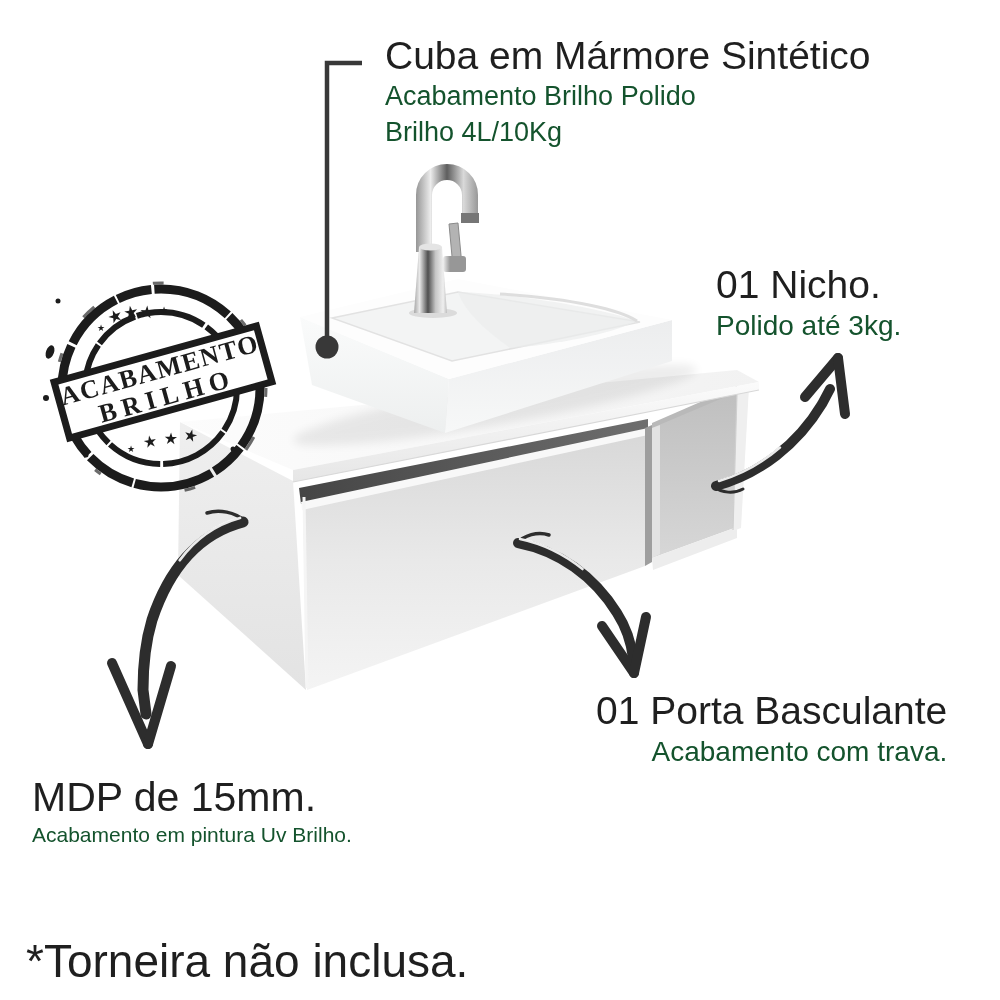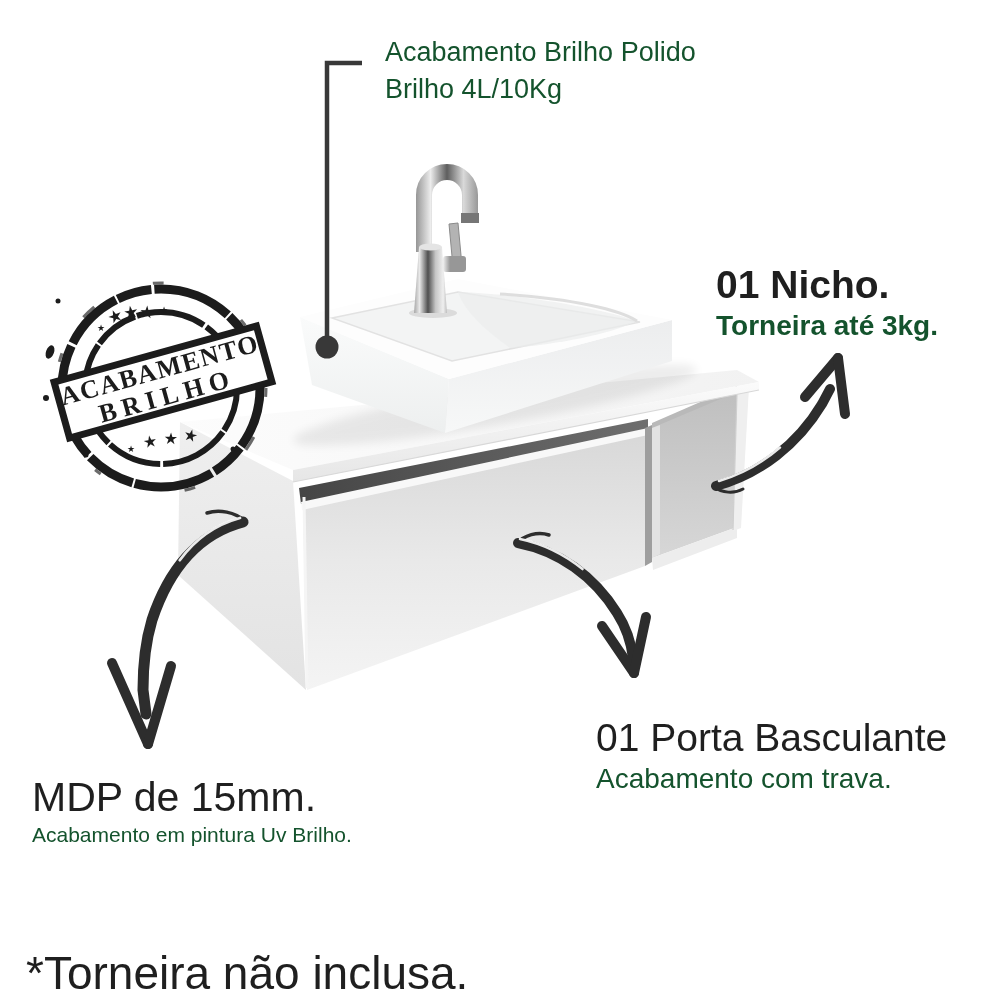--- a/index.html
+++ b/index.html
@@ -7,28 +7,28 @@
     width:1000px;height:1000px;position:relative;overflow:hidden;
     background:#ffffff;color:#1f1f1f;
     font-family:"Liberation Sans", sans-serif;
   }
   .stage{position:absolute;inset:0;}
   svg.illus{position:absolute;left:0;top:0;}
   .label{position:absolute;white-space:nowrap;}
   .label .h{font-size:39px;line-height:1.12;color:#1f1f1f;}
   .label .s{font-size:27px;line-height:1.36;color:#14532d;}
   #lbl-sink{left:385px;top:34px;}
-  #lbl-niche{left:716px;top:263px;font-weight:bold;}
+  #lbl-niche{left:716px;top:263px;}
   #lbl-niche .s{font-size:28px;}
-  #lbl-door{left:596px;top:716px;}
+  #lbl-door{left:596px;top:689px;text-align:right;}
   #lbl-door .s{font-size:28px;}
   #lbl-material{left:32px;top:775px;}
   #lbl-material .h{font-size:41px;}
   #lbl-material .s{font-size:21px;}
-  #lbl-footnote{left:26px;top:936px;font-size:46px;line-height:1.1;margin-top:12px;}
+  #lbl-footnote{left:26px;top:936px;font-size:46px;line-height:1.1;}
 </style>
 </head>
 <body>
 
 <div class="stage">
 
 <svg class="illus" width="1000" height="1000" viewBox="0 0 1000 1000">
   <defs>
     <linearGradient id="gLeft" x1="0" y1="0" x2="0" y2="1">
       <stop offset="0" stop-color="#efefef"></stop>
@@ -183,27 +183,28 @@
 
     <g transform="rotate(-15.5 163 382)">
       <rect x="58" y="353" width="210" height="58" fill="#ffffff" stroke="#1c1c1c" stroke-width="7"></rect>
       <text x="163" y="378" text-anchor="middle" fill="#1c1c1c" font-family="Liberation Serif, serif" font-weight="bold" font-size="26" letter-spacing="1.5">ACABAMENTO</text>
       <text x="163" y="405" text-anchor="middle" fill="#1c1c1c" font-family="Liberation Serif, serif" font-weight="bold" font-size="26" letter-spacing="6">BRILHO</text>
     </g>
   </g>
 </svg>
 
 <div class="label" id="lbl-sink">
+  <div class="h">Cuba em Mármore Sintético</div>
   <div class="s">Acabamento Brilho Polido</div>
   <div class="s">Brilho 4L/10Kg</div>
 </div>
 
 <div class="label" id="lbl-niche">
   <div class="h">01 Nicho.</div>
-  <div class="s">Torneira até 3kg.</div>
+  <div class="s">Polido até 3kg.</div>
 </div>
 
 <div class="label" id="lbl-door">
   <div class="h">01 Porta Basculante</div>
   <div class="s">Acabamento com trava.</div>
 </div>
 
 <div class="label" id="lbl-material">
   <div class="h">MDP de 15mm.</div>
   <div class="s">Acabamento em pintura Uv Brilho.</div>

